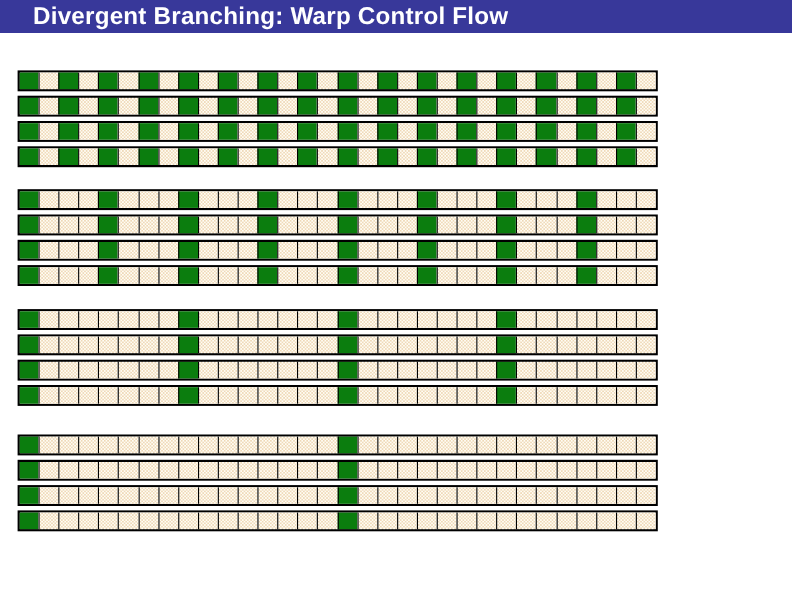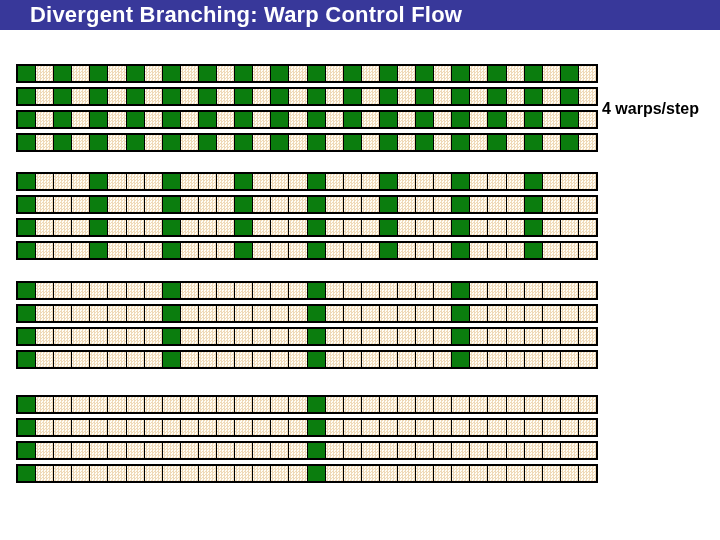--- a/index.html
+++ b/index.html
@@ -630,14 +630,13 @@
         <div class="thread-cell"></div>
         <div class="thread-cell"></div>
         <div class="thread-cell"></div>
         <div class="thread-cell"></div>
         <div class="thread-cell"></div>
         <div class="thread-cell"></div>
         <div class="thread-cell"></div>
       </div>
     </div>
 
-  <div class="annotation">4 warps/step</div>
 </div>
 
 </body></html>

